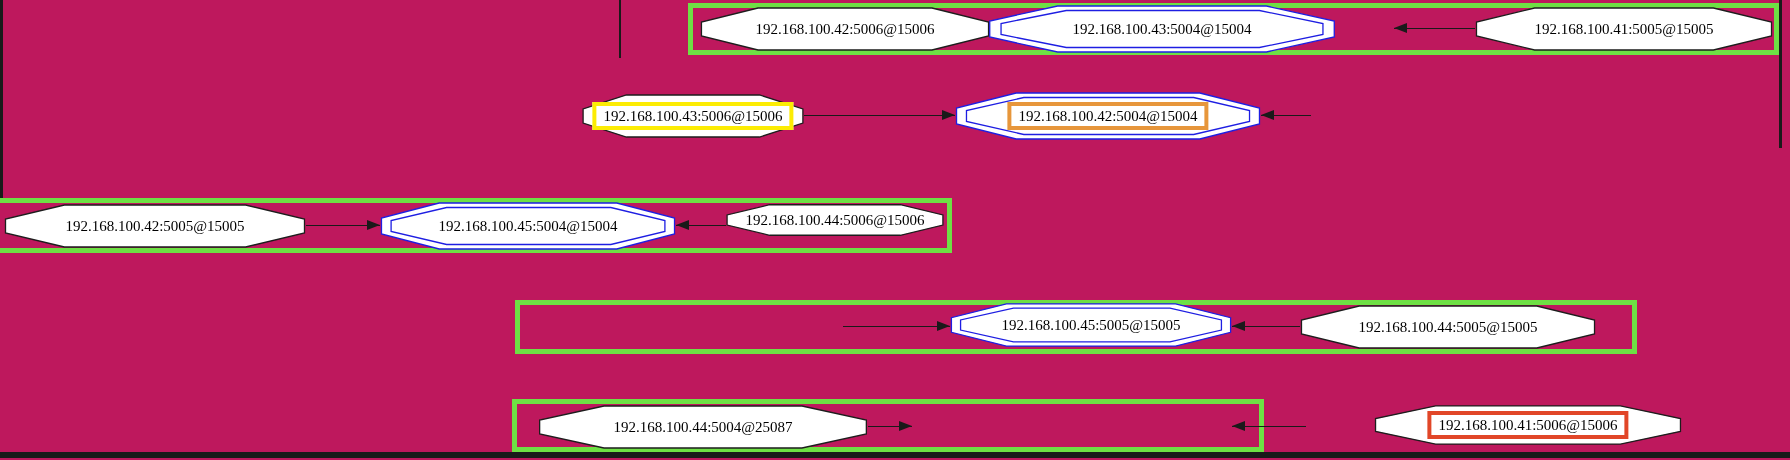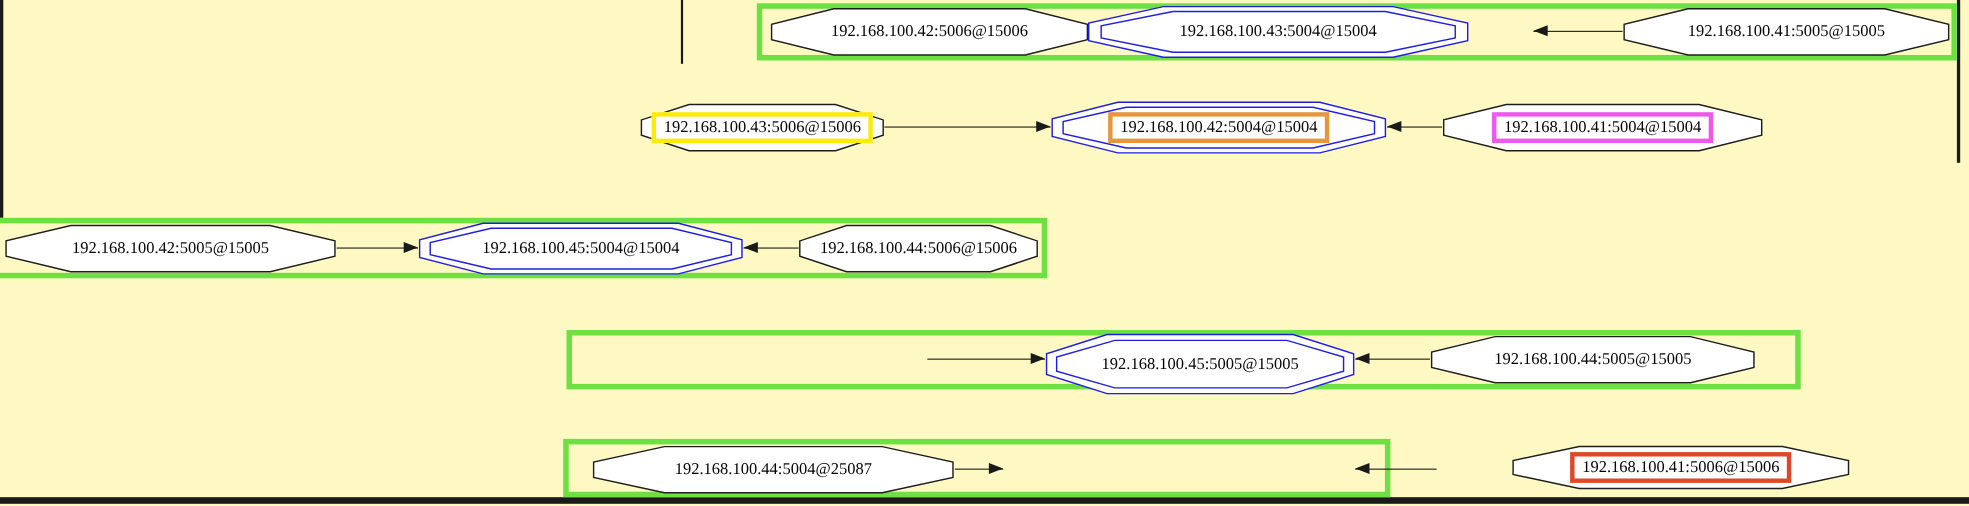--- a/index.html
+++ b/index.html
@@ -1,19 +1,19 @@
 <!DOCTYPE html>
 <html style="--cluster_border: #6ee044; --node_border: #1d1d1d; --hub_border: #1e1ee2; --edge_color: #1a1a1a; --frame: #1a1a1a; --highlight_yellow: #fcec03; --highlight_orange: #e7963b; --highlight_magenta: #ef58ef; --highlight_red: #e14628;"><head>
 <meta charset="utf-8">
 <style>
   html,body{margin:0;padding:0;background:#fff;}
   .stage{
     position:relative;
     width:1790px;height:460px;
-    background:#fef9c3;
+    background:#be185d;
     overflow:hidden;
     font-family:"Liberation Serif", serif;
   }
   
   .frame{position:absolute;background:var(--frame, #1a1a1a);}
   
   .cluster{
     position:absolute;
     border:5px solid var(--cluster_border, #6ee044);
     background:transparent;
@@ -100,48 +100,42 @@
     </svg>
     <span class="nlabel hl" style="border-color: rgb(252, 236, 3);">192.168.100.43:5006@15006</span>
   </div>
   <div class="node" style="left:955px;top:92px;width:306px;height:48px">
     <svg viewBox="0 0 200 48" preserveAspectRatio="none">
       <polygon class="p-outer blue-stroke" points="40,1 160,1 199,16 199,32 160,47 40,47 1,32 1,16"></polygon>
       <polygon class="p-inner blue-stroke" points="45,5.5 156,5.5 192.5,18.5 192.5,29.5 156,42.5 45,42.5 7.5,29.5 7.5,18.5"></polygon>
     </svg>
     <span class="nlabel hl" style="border-color: rgb(231, 150, 59);">192.168.100.42:5004@15004</span>
   </div>
-  <div class="node" style="left:1311px;top:94px;width:292px;height:44px">
-    <svg viewBox="0 0 200 44" preserveAspectRatio="none">
-      <polygon class="p-outer black-stroke" points="40,1 160,1 199,15 199,29 160,43 40,43 1,29 1,15"></polygon>
-    </svg>
-    <span class="nlabel hl" style="border-color: rgb(239, 88, 239);">192.168.100.41:5004@15004</span>
-  </div>
 
   <div class="node" style="left:4px;top:204px;width:302px;height:44px">
     <svg viewBox="0 0 200 44" preserveAspectRatio="none">
       <polygon class="p-outer black-stroke" points="40,1 160,1 199,15 199,29 160,43 40,43 1,29 1,15"></polygon>
     </svg>
     <span class="nlabel">192.168.100.42:5005@15005</span>
   </div>
   <div class="node" style="left:380px;top:202px;width:296px;height:48px">
     <svg viewBox="0 0 200 48" preserveAspectRatio="none">
       <polygon class="p-outer blue-stroke" points="40,1 160,1 199,16 199,32 160,47 40,47 1,32 1,16"></polygon>
       <polygon class="p-inner blue-stroke" points="45,5.5 156,5.5 192.5,18.5 192.5,29.5 156,42.5 45,42.5 7.5,29.5 7.5,18.5"></polygon>
     </svg>
     <span class="nlabel">192.168.100.45:5004@15004</span>
   </div>
-  <div class="node" style="left:726px;top:204px;width:218px;height:44px">
+  <div class="node" style="left:726px;top:204px;width:218px;height:32px">
     <svg viewBox="0 0 200 44" preserveAspectRatio="none">
       <polygon class="p-outer black-stroke" points="40,1 160,1 199,15 199,29 160,43 40,43 1,29 1,15"></polygon>
     </svg>
     <span class="nlabel">192.168.100.44:5006@15006</span>
   </div>
 
-  <div class="node" style="left:950px;top:303px;width:282px;height:56px">
+  <div class="node" style="left:950px;top:303px;width:282px;height:44px">
     <svg viewBox="0 0 200 48" preserveAspectRatio="none">
       <polygon class="p-outer blue-stroke" points="40,1 160,1 199,16 199,32 160,47 40,47 1,32 1,16"></polygon>
       <polygon class="p-inner blue-stroke" points="45,5.5 156,5.5 192.5,18.5 192.5,29.5 156,42.5 45,42.5 7.5,29.5 7.5,18.5"></polygon>
     </svg>
     <span class="nlabel">192.168.100.45:5005@15005</span>
   </div>
   <div class="node" style="left:1300px;top:305px;width:296px;height:44px">
     <svg viewBox="0 0 200 44" preserveAspectRatio="none">
       <polygon class="p-outer black-stroke" points="40,1 160,1 199,15 199,29 160,43 40,43 1,29 1,15"></polygon>
     </svg>

